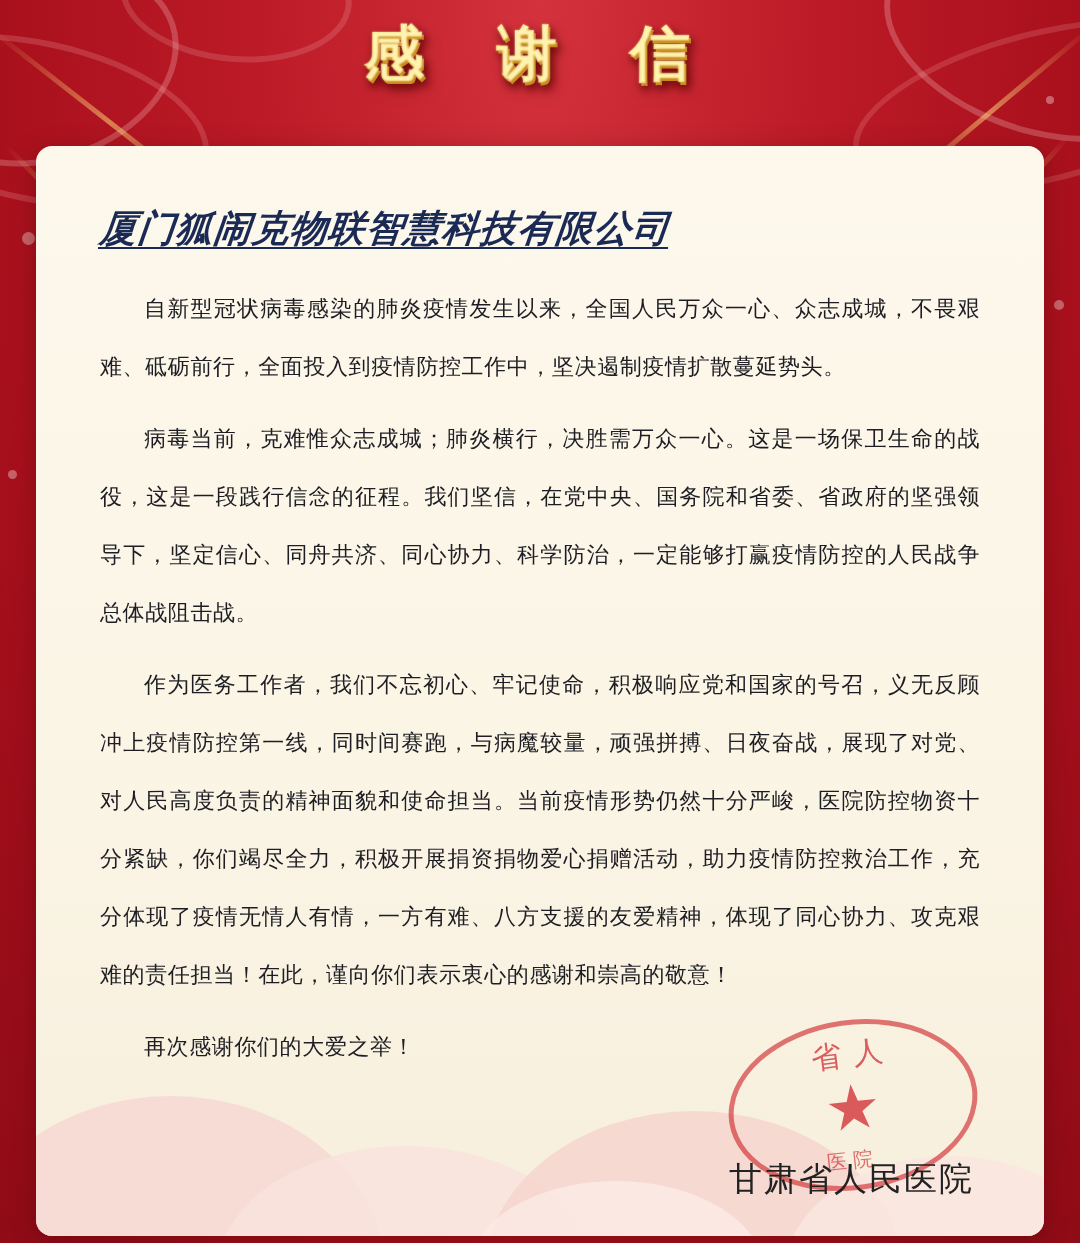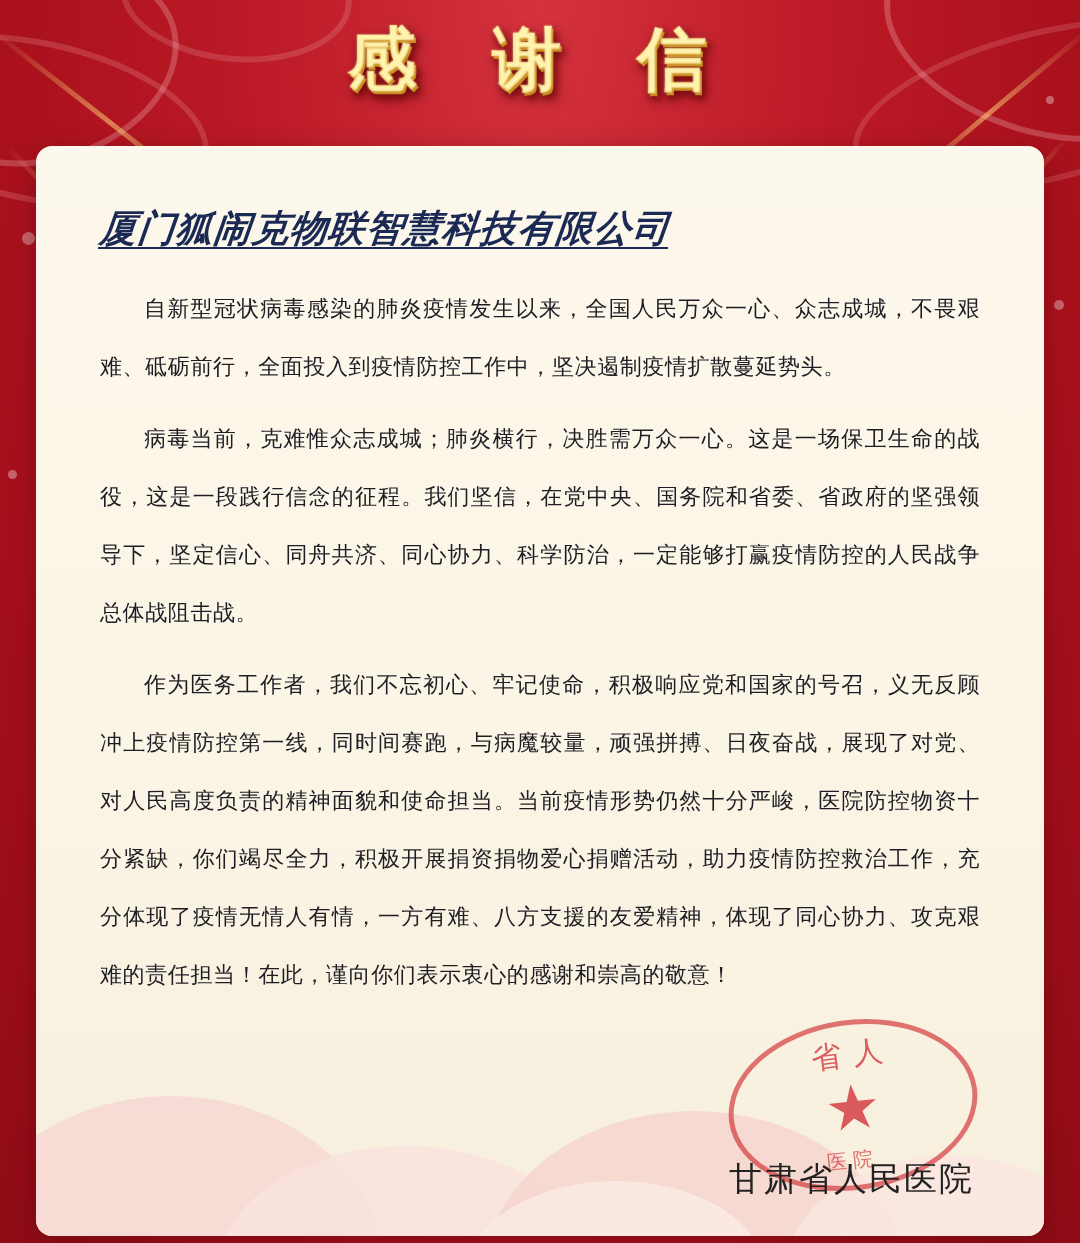--- a/index.html
+++ b/index.html
@@ -57,21 +57,21 @@
   }
 
   
   .title {
     position: absolute;
     top: 14px;
     left: 0;
     width: 1080px;
     text-align: center;
     font-family: "DejaVu Serif", serif;
-    font-size: 69px;
+    font-size: 60px;
     font-weight: 700;
     letter-spacing: 26px;
     color: #ffd34d;
     text-shadow:
       0 0 2px #fff3b0,
       2px 3px 0 #c8881a,
       4px 6px 10px rgba(80,0,0,0.55);
     background: linear-gradient(180deg, #fff0ab 0%, #ffd34d 45%, #e8a01e 70%, #ffe68f 100%);
     -webkit-background-clip: text;
     background-clip: text;
@@ -242,20 +242,21 @@
     <div class="mountain m4"></div>
     <div class="mountain m5"></div>
 
     <div class="letter-inner">
       <div class="addressee">厦门狐闹克物联智慧科技有限公司</div>
 
       <div class="body-text">
         <p>自新型冠状病毒感染的肺炎疫情发生以来，全国人民万众一心、众志成城，不畏艰难、砥砺前行，全面投入到疫情防控工作中，坚决遏制疫情扩散蔓延势头。</p>
         <p>病毒当前，克难惟众志成城；肺炎横行，决胜需万众一心。这是一场保卫生命的战役，这是一段践行信念的征程。我们坚信，在党中央、国务院和省委、省政府的坚强领导下，坚定信心、同舟共济、同心协力、科学防治，一定能够打赢疫情防控的人民战争总体战阻击战。</p>
         <p>作为医务工作者，我们不忘初心、牢记使命，积极响应党和国家的号召，义无反顾冲上疫情防控第一线，同时间赛跑，与病魔较量，顽强拼搏、日夜奋战，展现了对党、对人民高度负责的精神面貌和使命担当。当前疫情形势仍然十分严峻，医院防控物资十分紧缺，你们竭尽全力，积极开展捐资捐物爱心捐赠活动，助力疫情防控救治工作，充分体现了疫情无情人有情，一方有难、八方支援的友爱精神，体现了同心协力、攻克艰难的责任担当！在此，谨向你们表示衷心的感谢和崇高的敬意！</p>
+        <p class="closing">再次感谢你们的大爱之举！</p>
       </div>
     </div>
 
     <div class="stamp">
       <div class="ring"></div>
       <div class="arc-text">省人</div>
       <div class="star">★</div>
       <div class="bottom-text">医院</div>
     </div>
 

